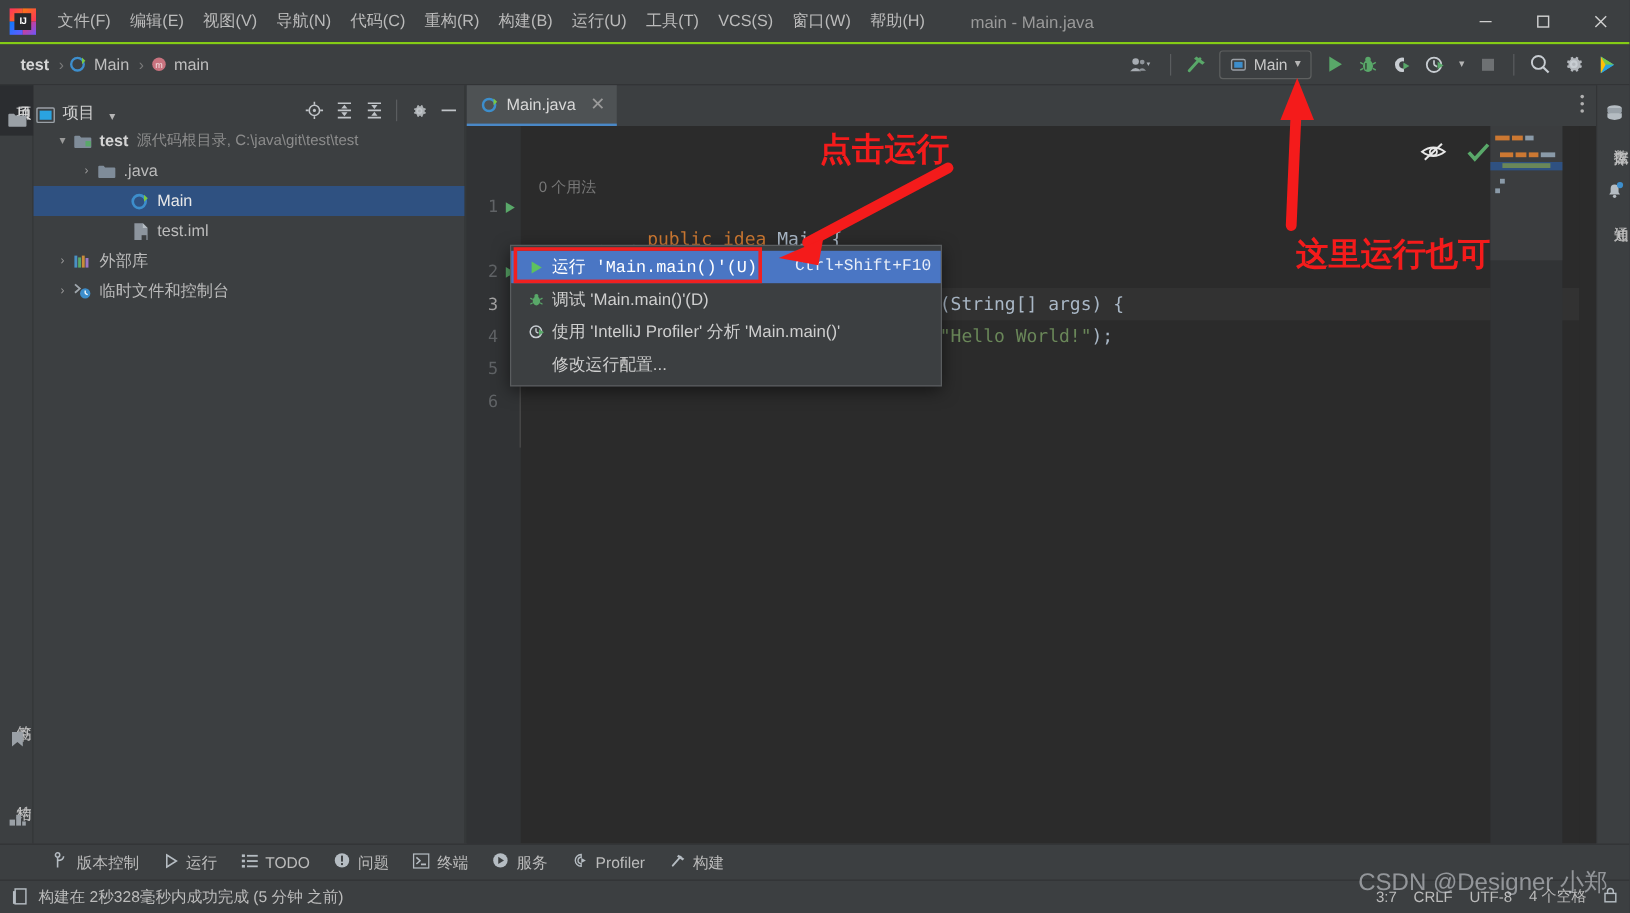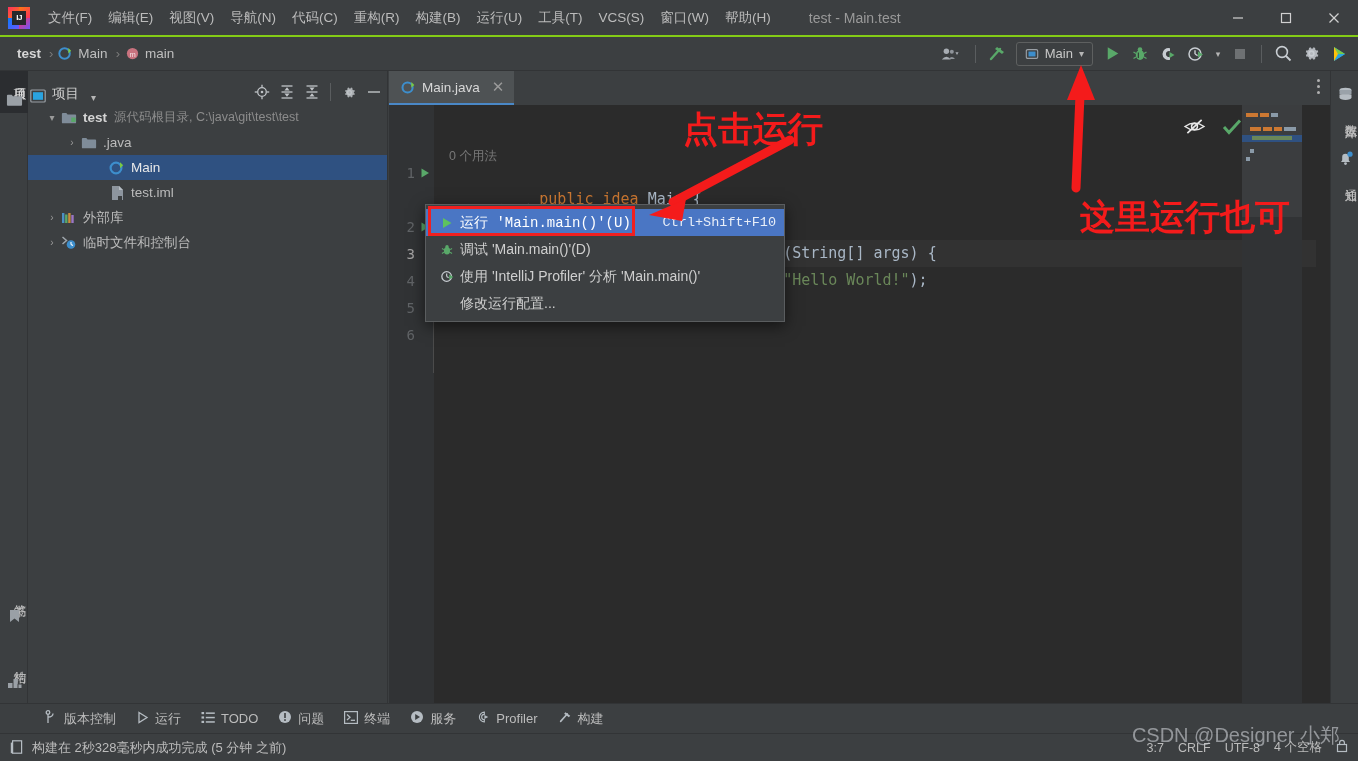--- a/index.html
+++ b/index.html
@@ -126,21 +126,21 @@
   .mlabel { flex:1; }
   .mkey { color:#e2e2e2; font-size:13.5px; margin-left:14px; }
   .mrow.hl .mkey { color:#e8eef8; }
 
   
   .hl-box {
     position:absolute; left:428px; top:206px; width:207px; height:30px;
     border:3px solid #f02020; z-index:50; pointer-events:none;
   }
   .annot {
-    position:absolute; color:#f41b1b; font-size:35px; font-weight:700; z-index:45;
+    position:absolute; color:#f41b1b; font-size:27px; font-weight:700; z-index:45;
     font-family:"Liberation Sans","DejaVu Sans",sans-serif; white-space:nowrap;
   }
   .annot1 { left:683px; top:106px; }
   .annot2 { left:1080px; top:194px; }
 
   
   .stripe-right {
     position:absolute; right:0; top:71px; width:28px; height:632px;
     background:#3c3f41; border-left:1px solid #323436;
   }
@@ -182,21 +182,21 @@
     <div class="menu-item">视图(V)</div>
     <div class="menu-item">导航(N)</div>
     <div class="menu-item">代码(C)</div>
     <div class="menu-item">重构(R)</div>
     <div class="menu-item">构建(B)</div>
     <div class="menu-item">运行(U)</div>
     <div class="menu-item">工具(T)</div>
     <div class="menu-item">VCS(S)</div>
     <div class="menu-item">窗口(W)</div>
     <div class="menu-item">帮助(H)</div>
-    <div class="win-title">test - Main.test</div>
+    <div class="win-title">main - Main.java</div>
     <div class="win-ctrls">
       <div class="win-btn">
         <svg width="12" height="12" viewBox="0 0 12 12">
             <line x1="1" y1="6" x2="11" y2="6" stroke="#d0d0d0" stroke-width="1.2"></line>
           </svg>
       </div>
       <div class="win-btn">
         <svg width="12" height="12" viewBox="0 0 12 12">
             <rect x="1.5" y="1.5" width="9" height="9" fill="none" stroke="#d0d0d0" stroke-width="1.2"></rect>
           </svg>

